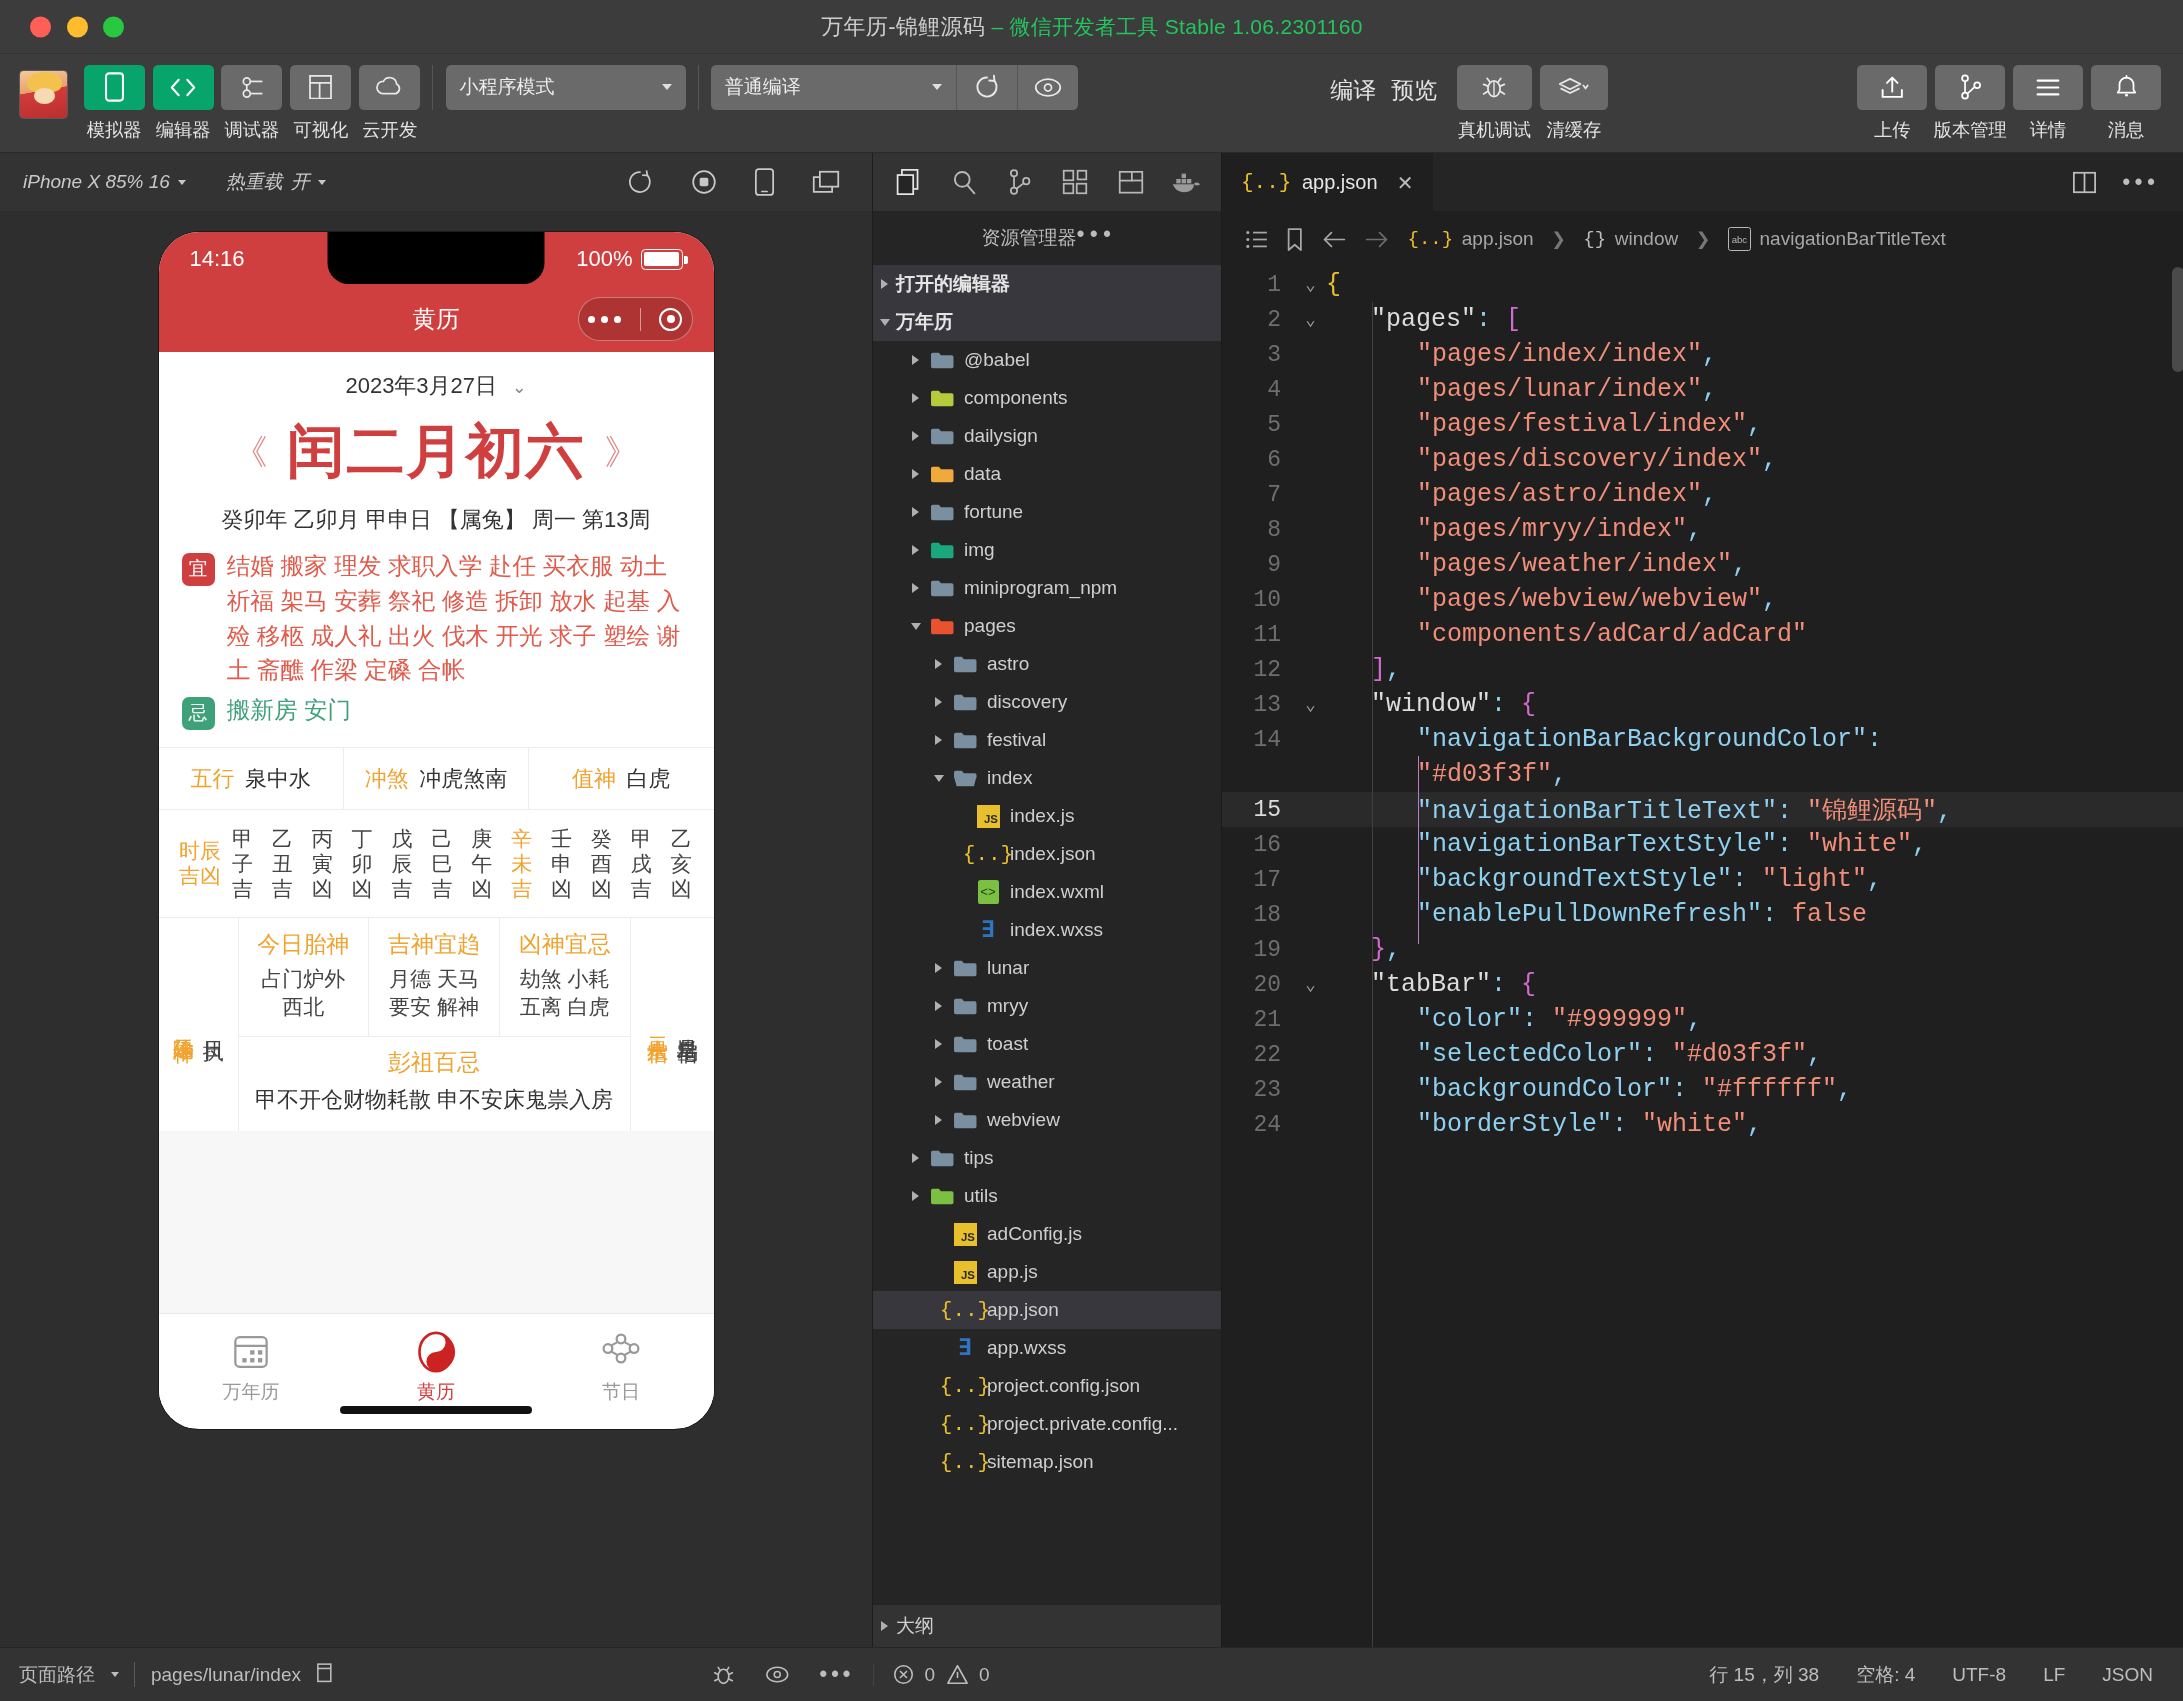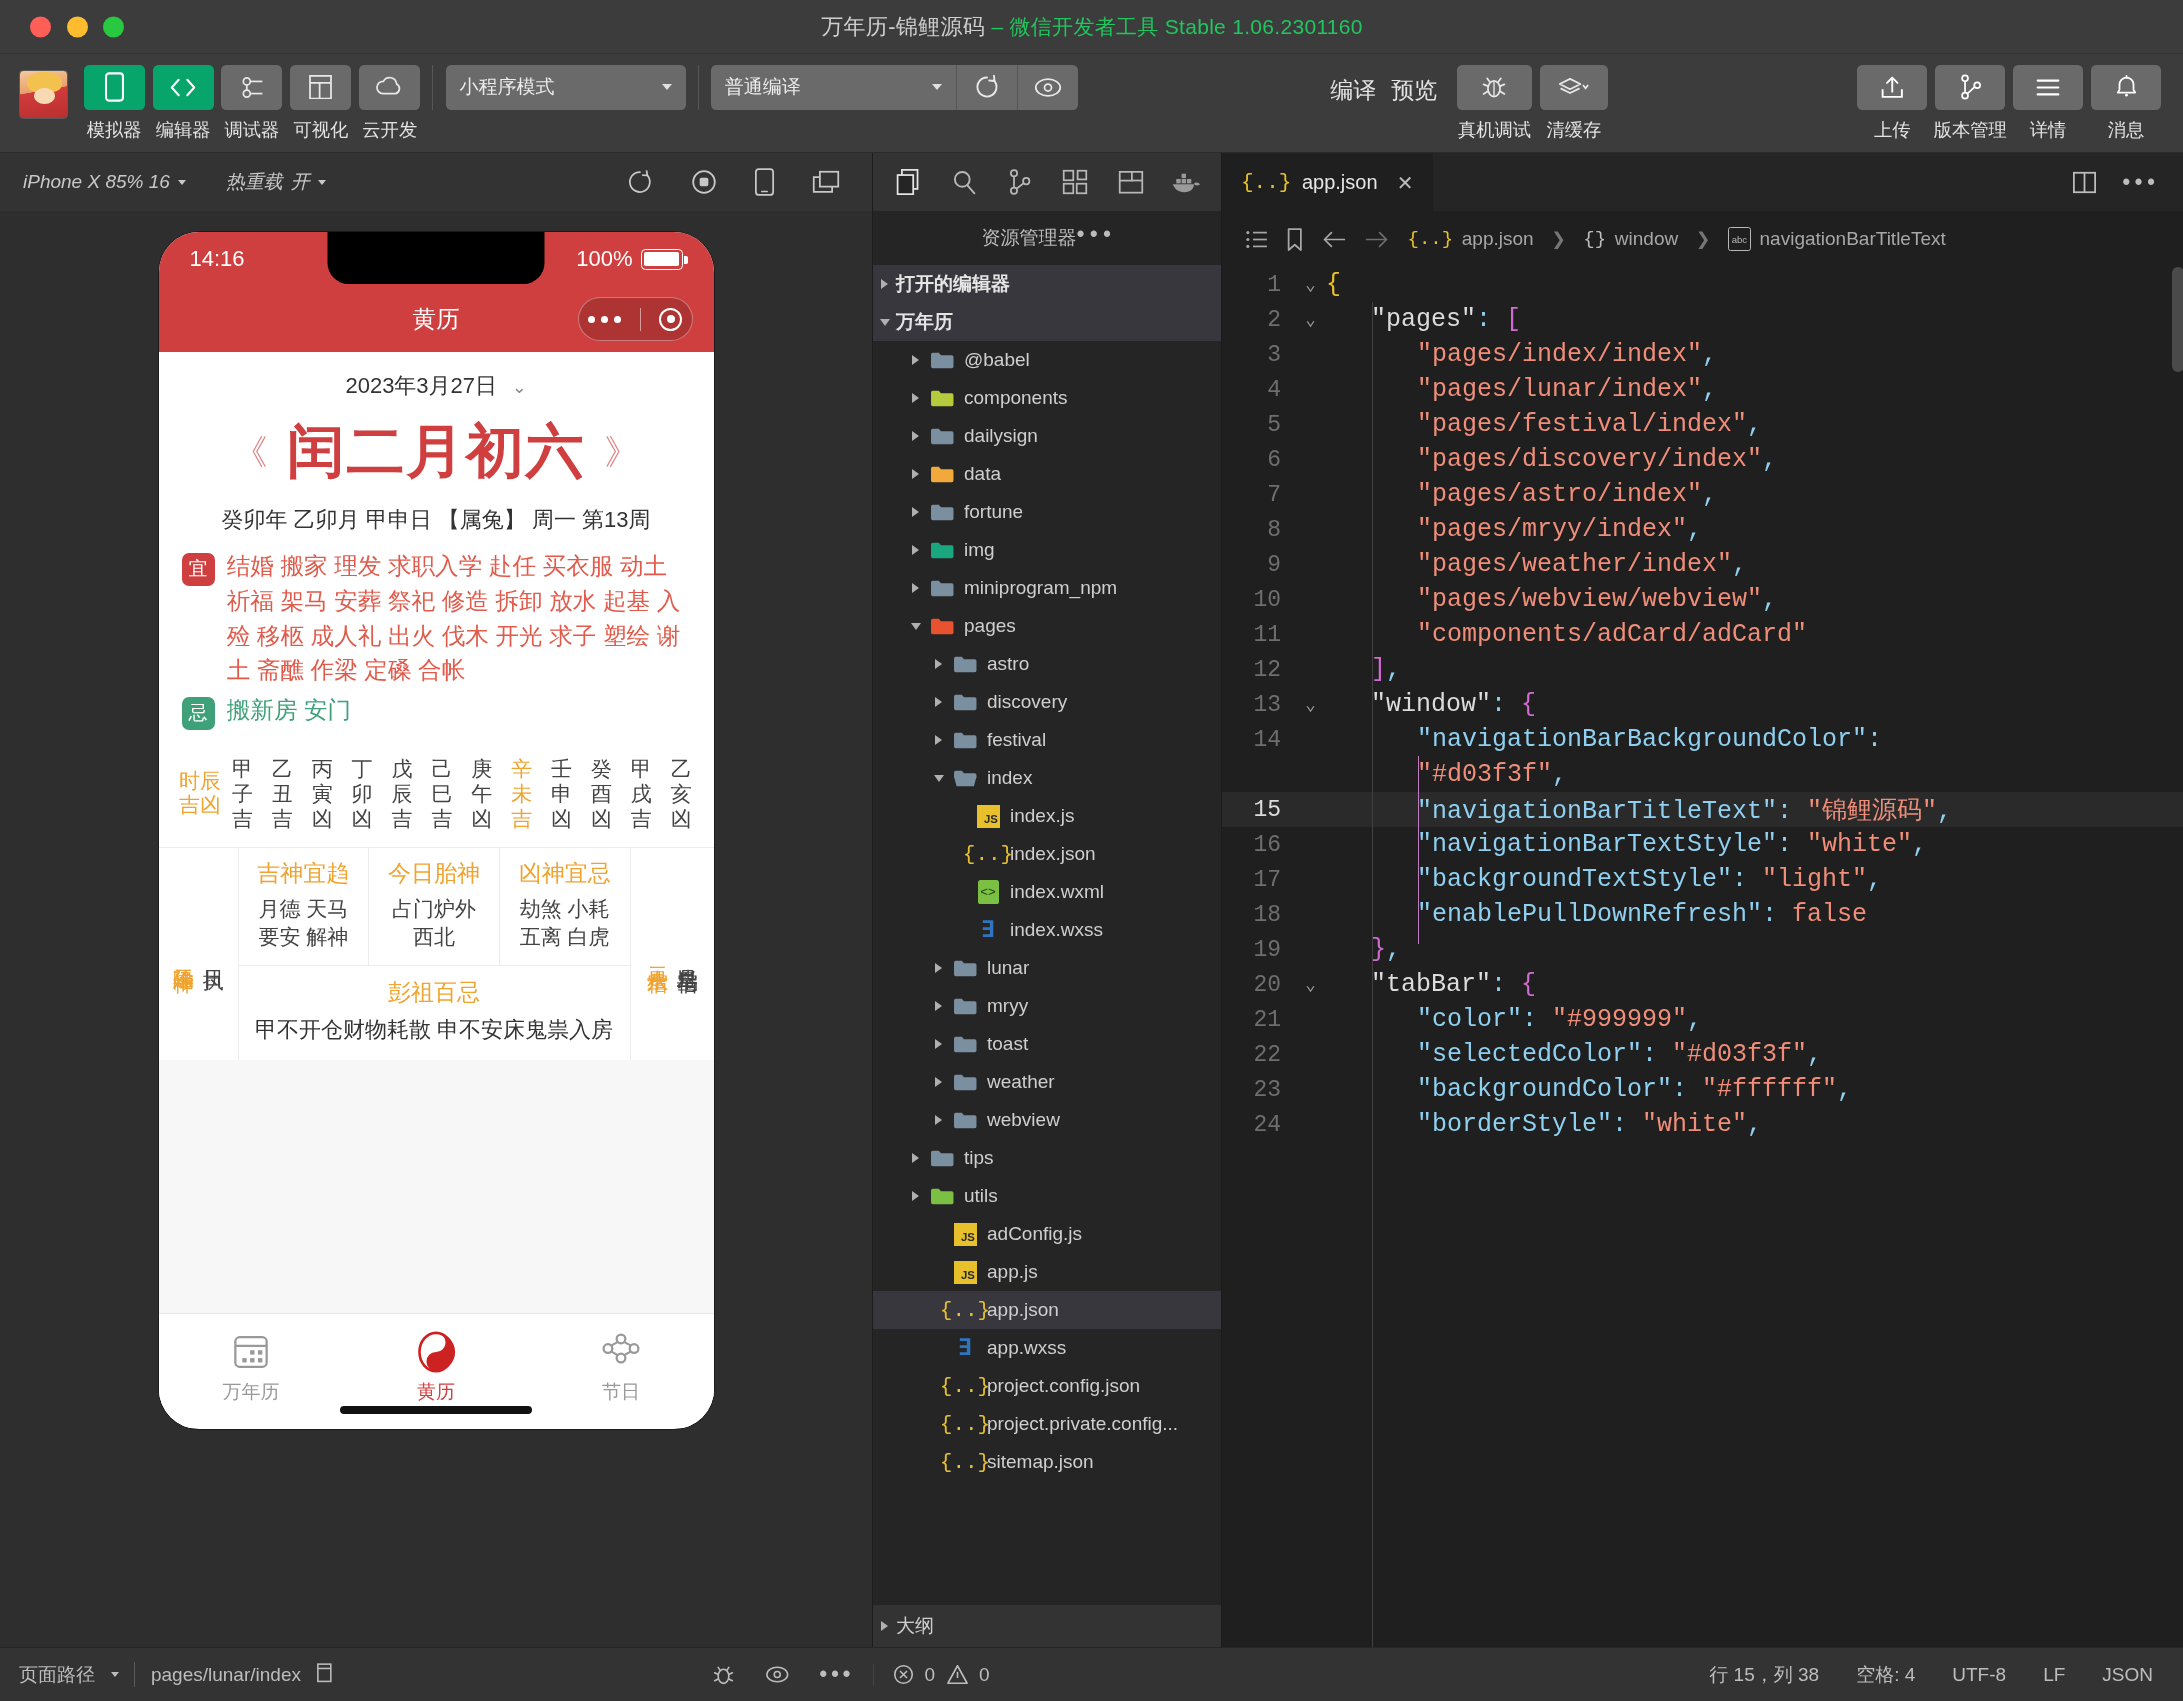--- a/index.html
+++ b/index.html
@@ -469,20 +469,31 @@
               <div class="yijirow">
                 <span class="badge yi">宜</span>
                 <span class="yitext red">结婚 搬家 理发 求职入学 赴任 买衣服 动土 祈福 架马 安葬 祭祀 修造 拆卸 放水 起基 入殓 移柩 成人礼 出火 伐木 开光 求子 塑绘 谢土 斋醮 作梁 定磉 合帐</span>
               </div>
               <div class="yijirow">
                 <span class="badge ji">忌</span>
                 <span class="yitext green">搬新房 安门</span>
               </div>
             </div>
 
+            <div class="infogrid">
+              <div class="infocell">
+                <b>五行</b><span>泉中水</span>
+              </div>
+              <div class="infocell c2">
+                <b>冲煞</b><span>冲虎煞南</span>
+              </div>
+              <div class="infocell">
+                <b>值神</b><span>白虎</span>
+              </div>
+            </div>
 
             <div class="shichen">
               <div class="sclabel">时辰<br>吉凶</div>
               <div class="sctable" id="shichen-table">
                   <div class="sccol">
                     <span>甲</span>
                     <span>子</span>
                     <span>吉</span>
                   </div>
                   <div class="sccol">
@@ -544,26 +555,26 @@
             </div>
 
             <div class="bottomgrid">
               <div class="vl-left">
                 <span class="vlabel o">建除十二神</span>
                 <span class="vlabel d">执日</span>
               </div>
               <div class="midcol">
                 <div class="threecells">
                   <div class="tcell">
+                    <span class="h">今日胎神</span>
+                    <span class="v">占门炉外<br>西北</span>
+                  </div>
+                  <div class="tcell">
                     <span class="h">吉神宜趋</span>
                     <span class="v">月德 天马<br>要安 解神</span>
-                  </div>
-                  <div class="tcell">
-                    <span class="h">今日胎神</span>
-                    <span class="v">占门炉外<br>西北</span>
                   </div>
                   <div class="tcell">
                     <span class="h">凶神宜忌</span>
                     <span class="v">劫煞 小耗<br>五离 白虎</span>
                   </div>
                 </div>
                 <div class="pengzu">
                   <span class="h">彭祖百忌</span>
                   <span class="v">甲不开仓财物耗散 申不安床鬼祟入房</span>
                 </div>

